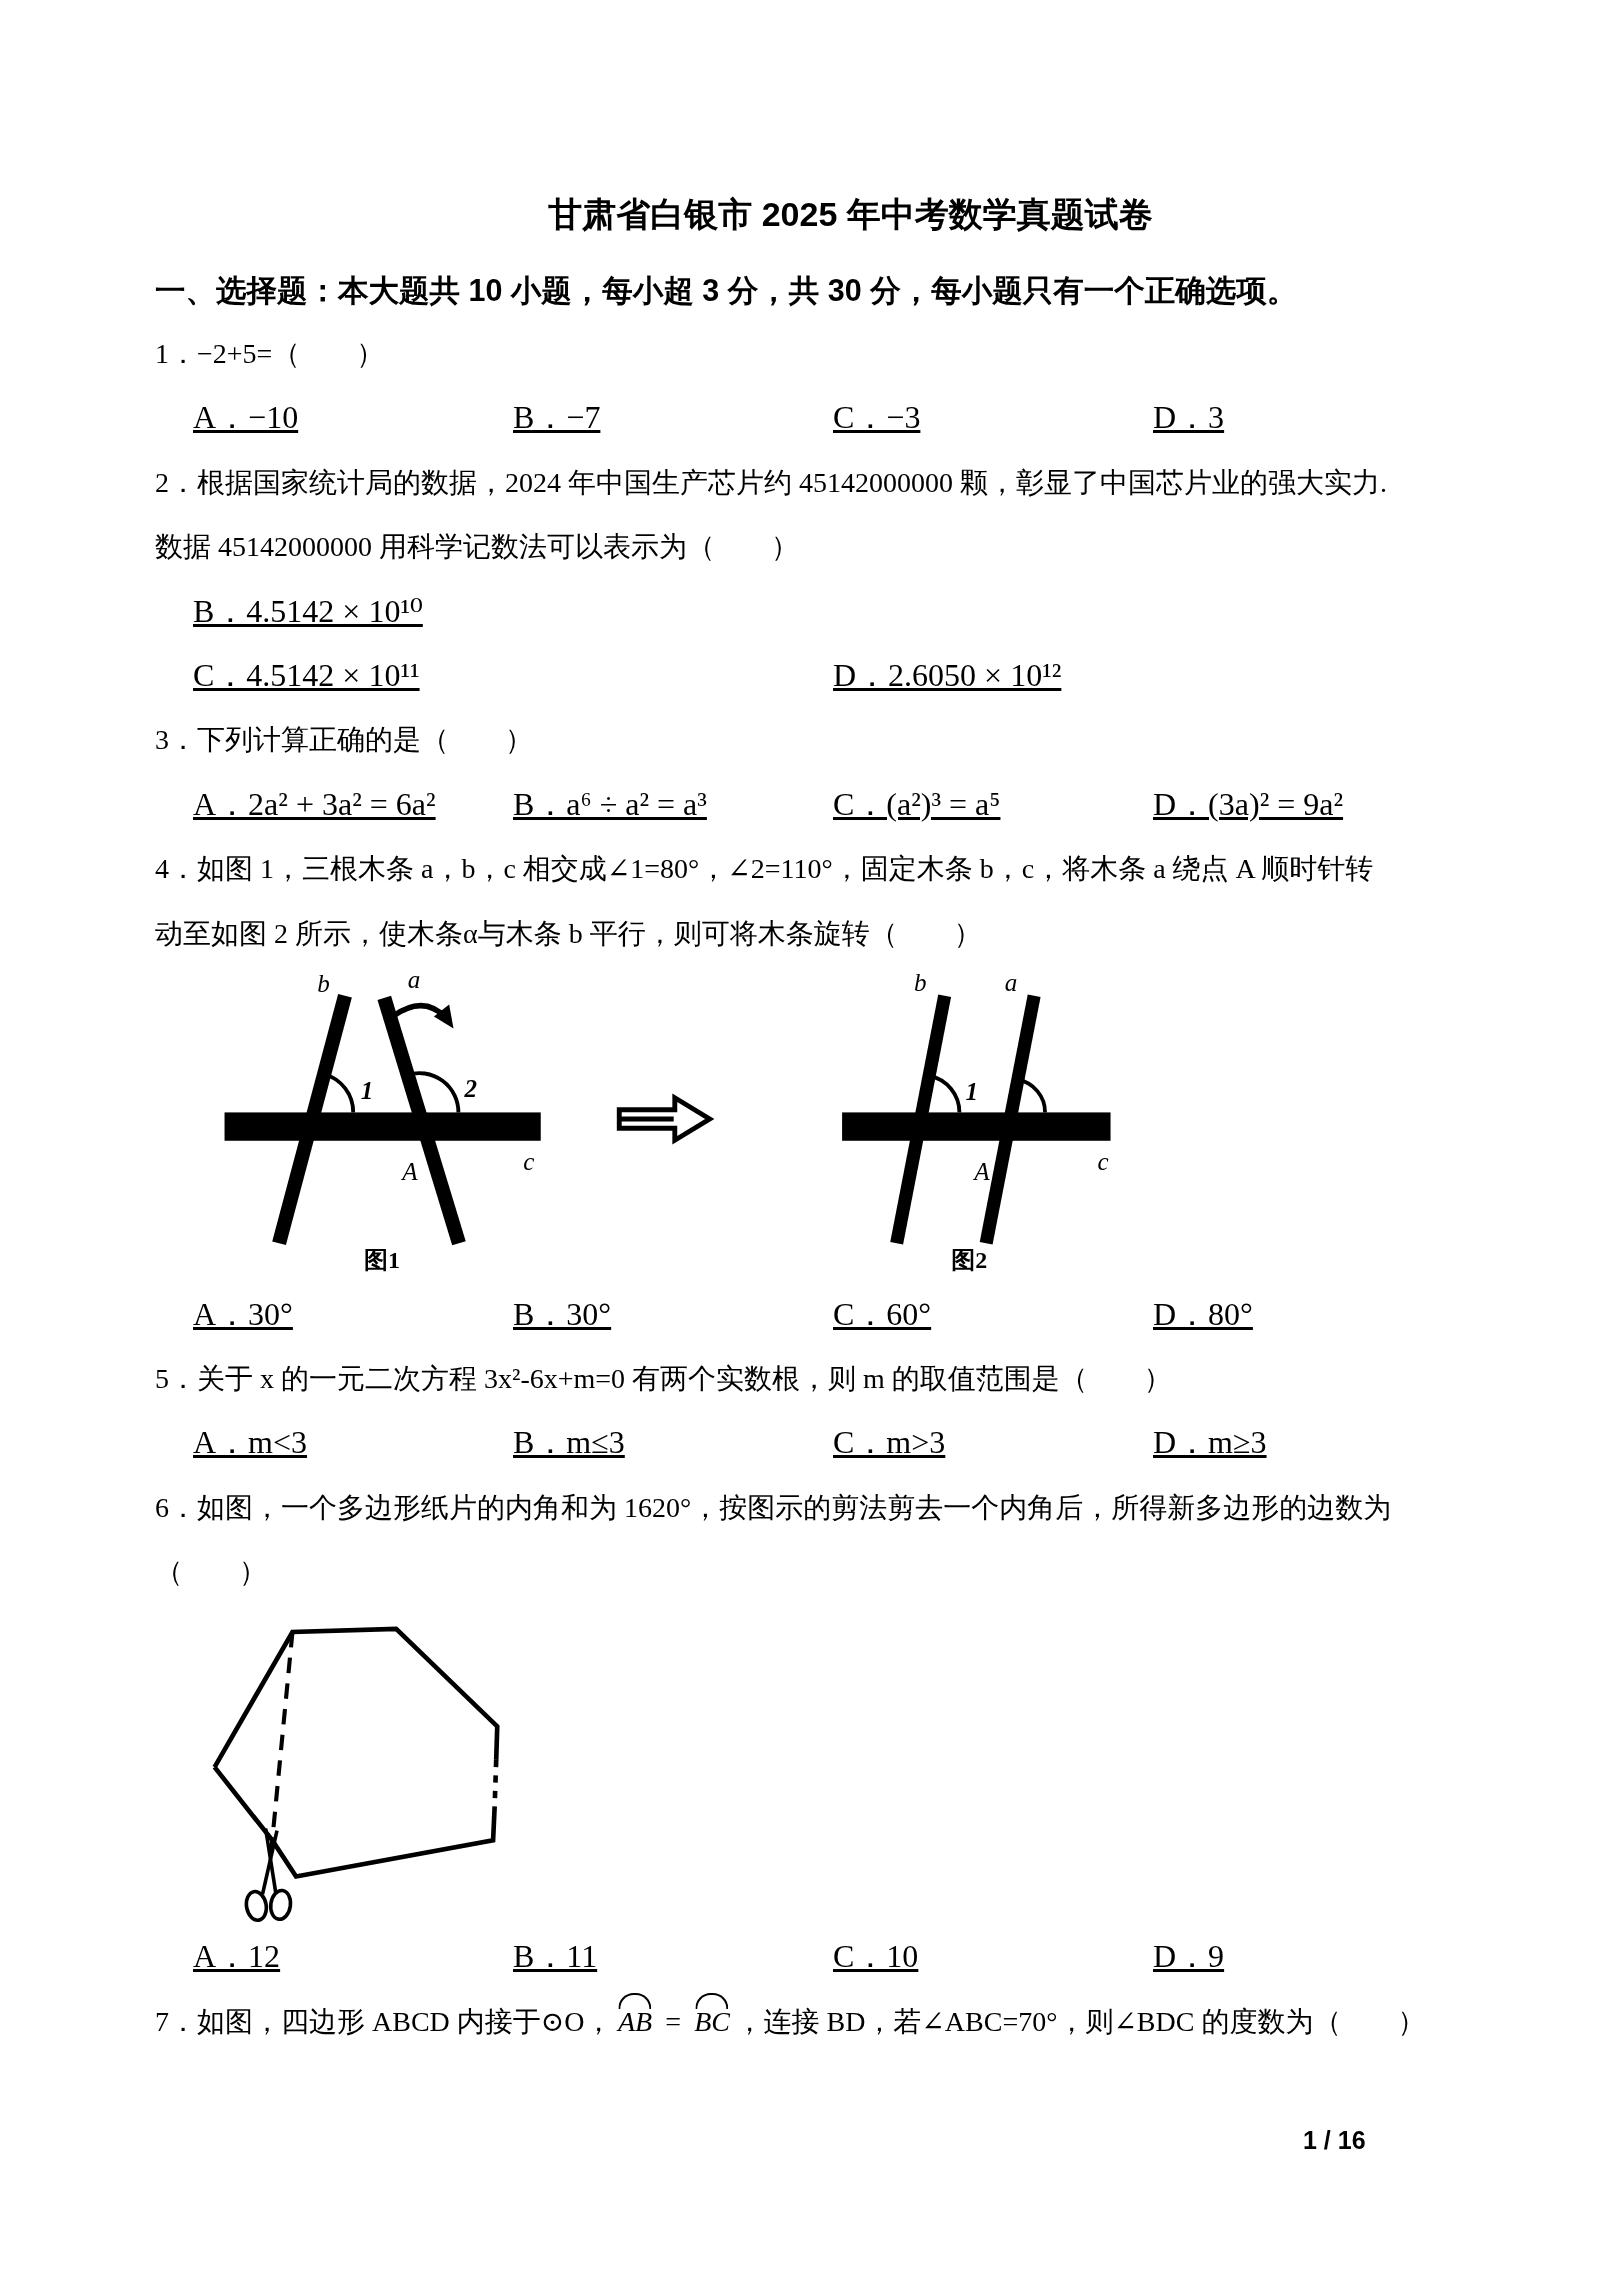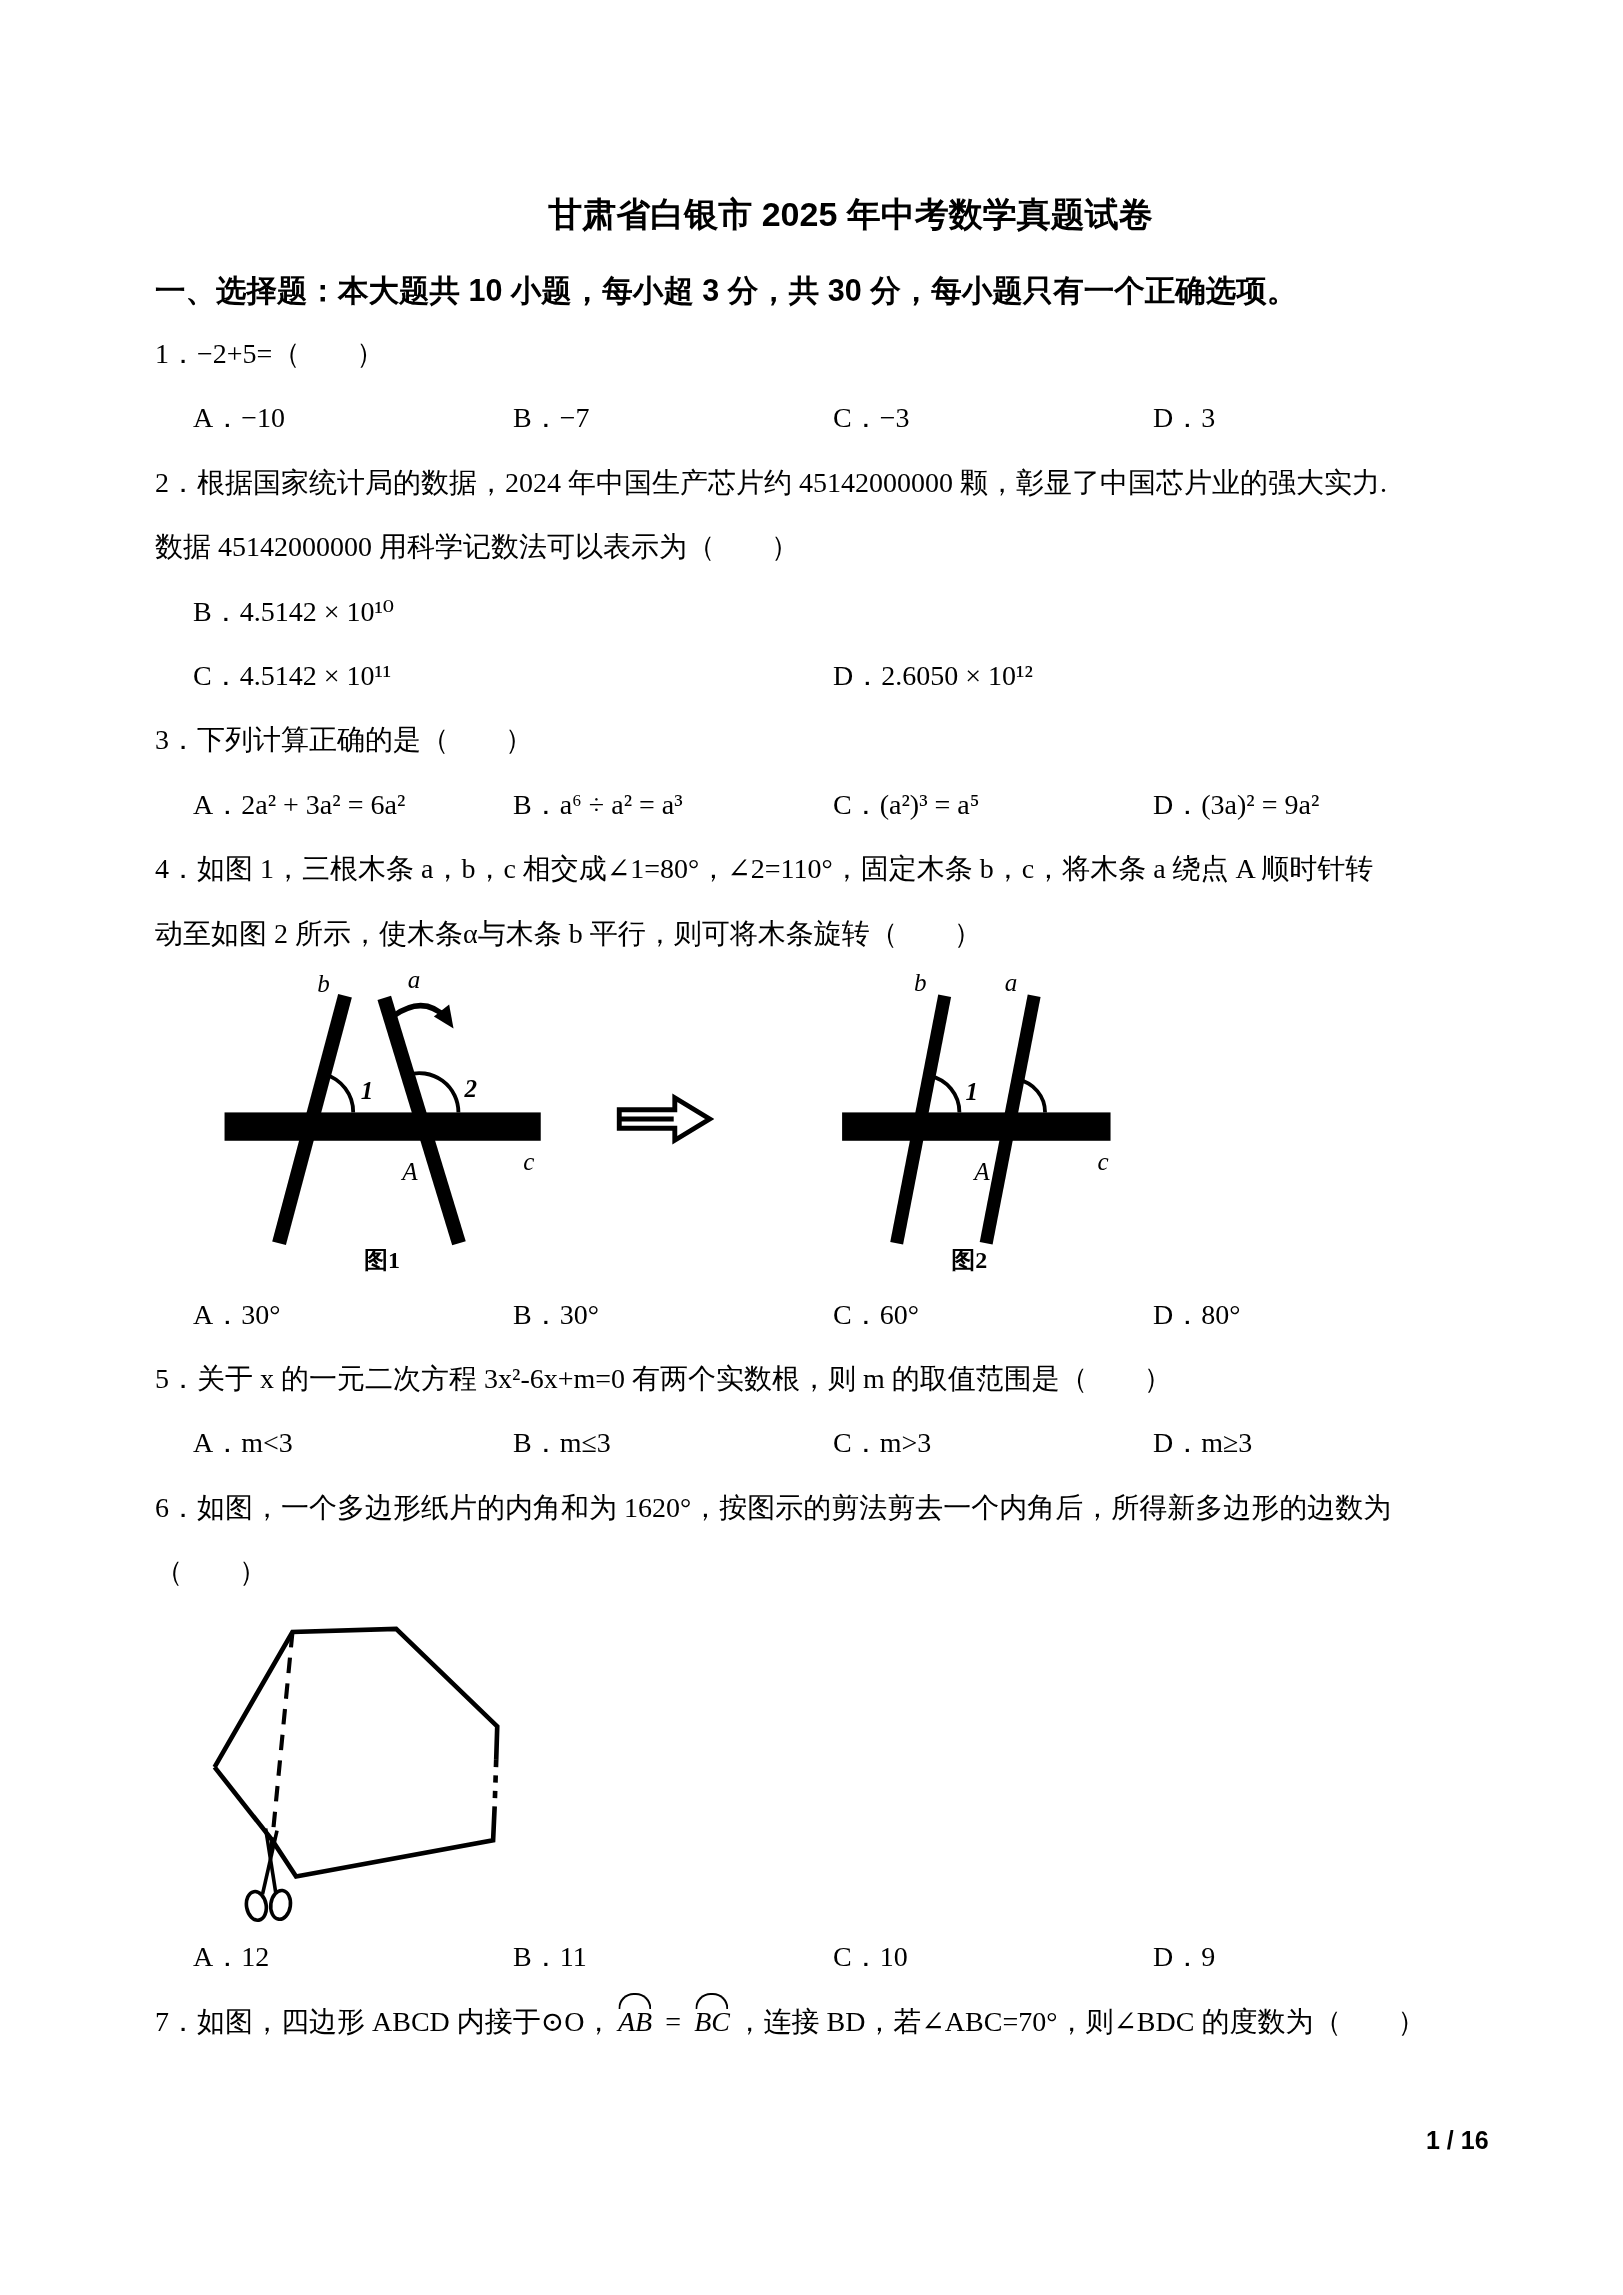--- a/index.html
+++ b/index.html
@@ -14,21 +14,21 @@
     text-align:center;
     font-family:"Liberation Sans","DejaVu Sans",sans-serif;
     font-weight:700; font-size:34px; line-height:40px; margin-bottom:38px;
   }
   .section-heading {
     font-family:"Liberation Sans","DejaVu Sans",sans-serif;
     font-weight:700; font-size:30.5px; line-height:36px; margin-bottom:28px;
   }
   .q-line { font-size:28px; line-height:35px; margin-bottom:29.4px; }
   .q-line.tight { margin-bottom:13px; }
-  .opts { display:flex; padding-left:38px; font-size:28px; line-height:35px; margin-bottom:29.4px; }
+  .opts { display:flex; padding-left:38px; font-size:32px; line-height:35px; margin-bottom:29.4px;text-decoration:underline; }
   .opts-4 .opt { width:320px; flex:0 0 auto; }
   .opts-2 .opt { width:640px; flex:0 0 auto; }
   .opts .opt:last-child { width:auto; }
 
   .fig-strip { display:flex; align-items:center; margin:5.5px 0 22px 63px; }
   .fig { display:block; }
   .fig-strip .arrow-svg { margin:0 128px 0 60px; }
 
   .fig text { font-family:"Liberation Serif","DejaVu Serif",serif; font-size:46px; font-style:italic; }
   .fig text.num { font-weight:700; }
@@ -42,21 +42,21 @@
   .arc { position:relative; display:inline-block; font-style:italic; margin:0 5.5px; }
   .arc::before {
     content:""; position:absolute; left:50%; transform:translateX(-50%);
     top:-11px; width:1.05em; height:0.5em;
     border:2.2px solid #000; border-bottom:none;
     border-radius:0.55em 0.55em 0 0;
   }
   .eq { margin:0 7.6px; }
 
   .page-number {
-    position:absolute; top:2126px; left:1426px;
+    position:absolute; top:2126px; left:1303px;
     font-family:"Liberation Sans","DejaVu Sans",sans-serif;
     font-weight:700; font-size:25px;text-align:right;
   }
 </style>
 </head>
 <body>
 
 <div class="page">
 
   <div class="title">甘肃省白银市 2025 年中考数学真题试卷</div>

